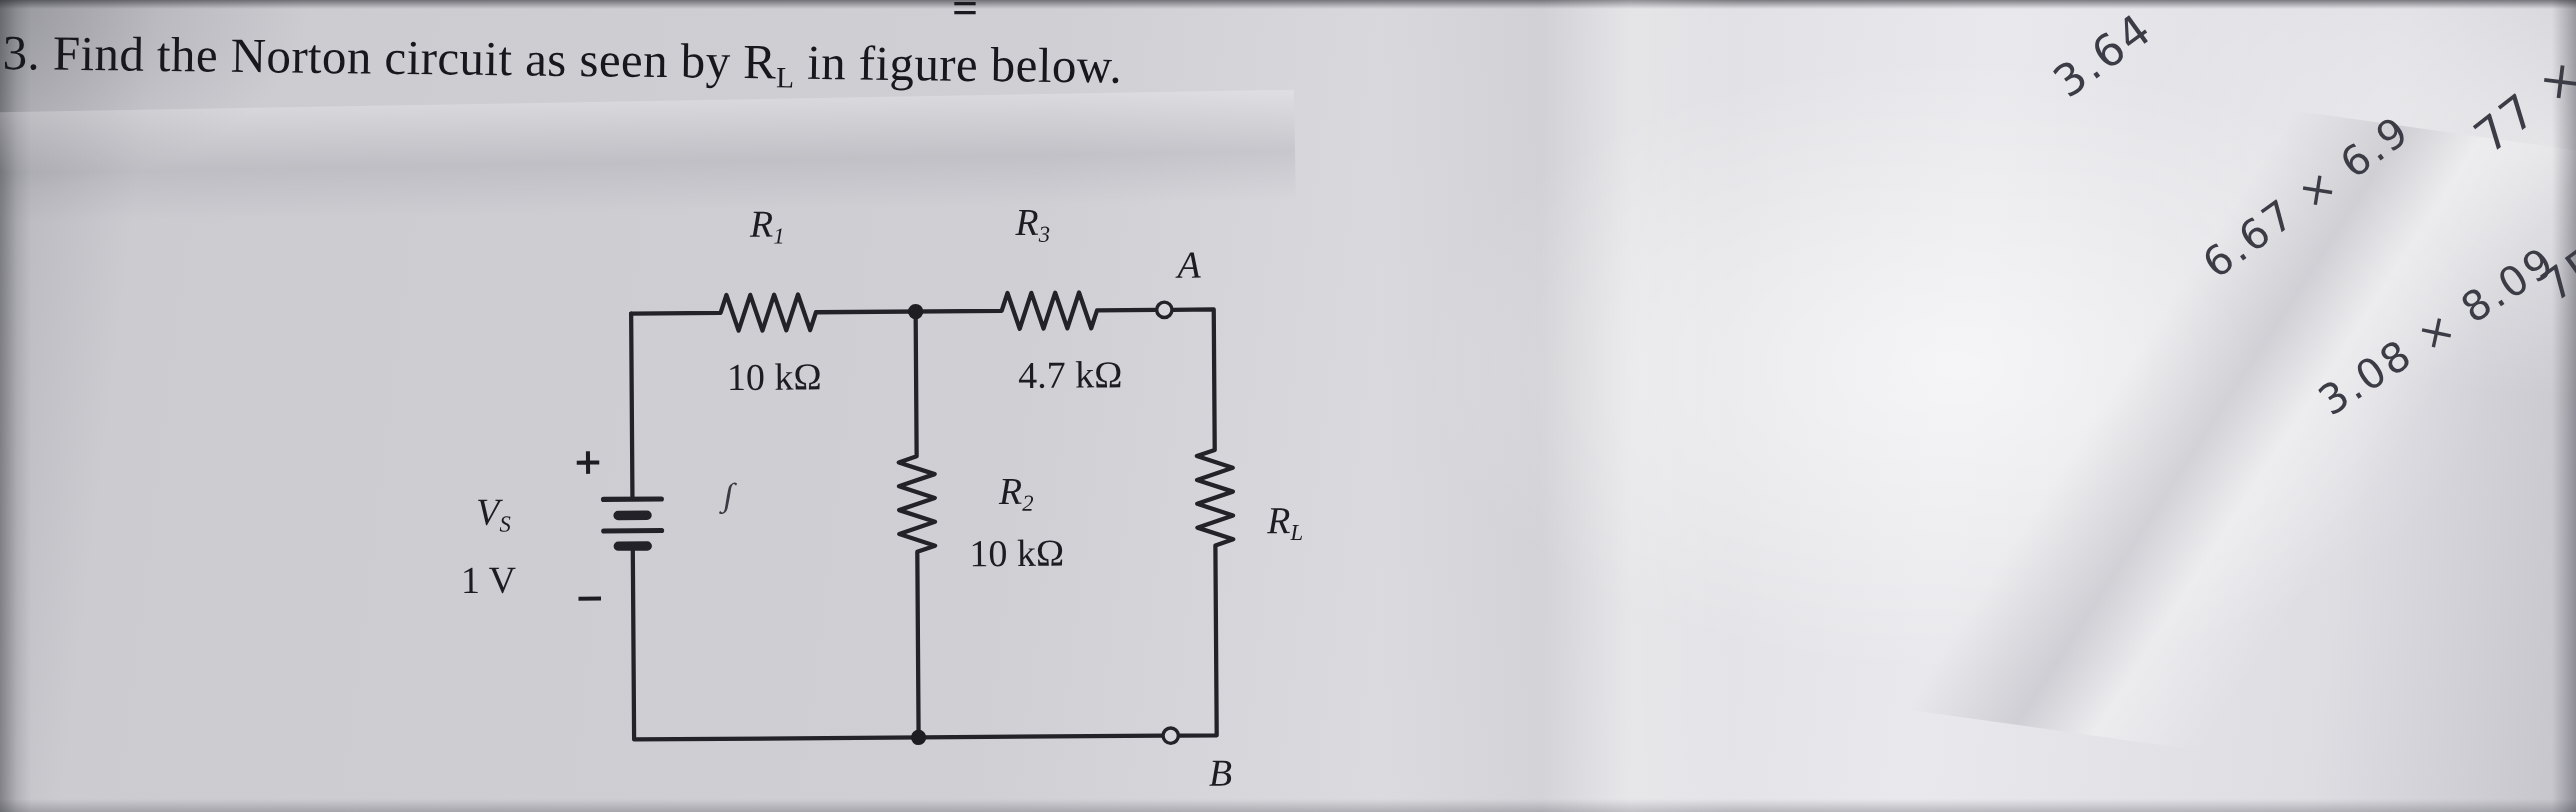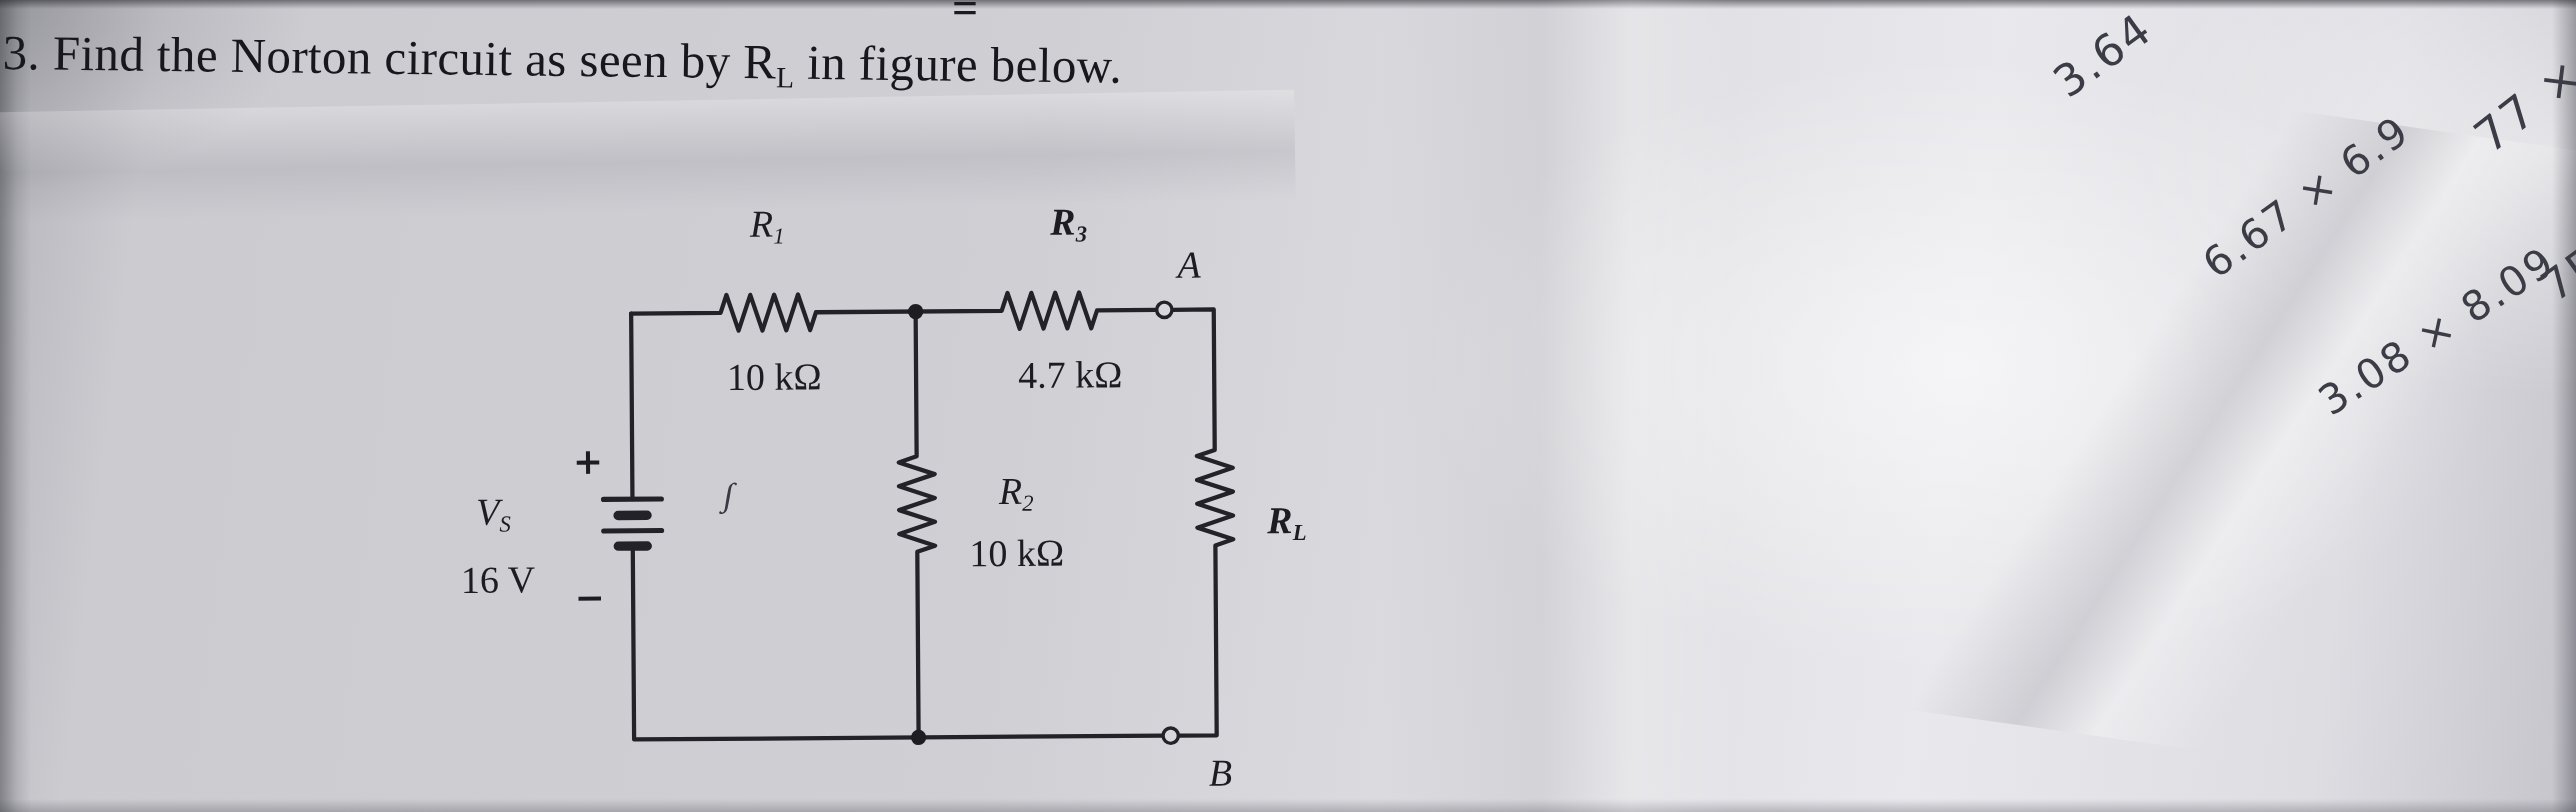--- a/index.html
+++ b/index.html
@@ -145,43 +145,43 @@
     <circle cx="554" cy="130" r="9" fill="#1d1d22" stroke="none"></circle>
     <circle cx="554" cy="630" r="9" fill="#1d1d22" stroke="none"></circle>
 
     <circle cx="846" cy="130" r="9" fill="#d8d7db" stroke-width="4"></circle>
     <circle cx="850" cy="630" r="9" fill="#d8d7db" stroke-width="4"></circle>
   </svg>
 
   <div class="lbl name center" style="left:273px; top:0px; width:102px;text-align:center;">
     <span>R</span><sub>1</sub>
   </div>
-  <div class="lbl name center" style="left:570px; top:0px; width:111px;font-weight:bold;">
+  <div class="lbl name center" style="left:534px; top:0px; width:111px;">
     <span>R</span><sub>3</sub>
   </div>
   <div class="lbl name" style="left:734px; top:44px;">A</div>
 
   <div class="lbl center" style="left:251px; top:153px; width:158px;">10 kΩ</div>
   <div class="lbl center" style="left:541px; top:153px; width:170px;">4.7 kΩ</div>
 
   <div class="lbl sign" style="left:128px; top:237px;">+</div>
   <div class="lbl name" style="left:31px; top:286px;">
     <span>V</span><sub>S</sub>
   </div>
-  <div class="lbl" style="left:15.3px; top:354px;">16 V</div>
+  <div class="lbl" style="left:15.3px; top:354px;">1 V</div>
   <div class="lbl sign" style="left:129px; top:373px;">−</div>
 
   <div class="lbl check-mark" style="left:279px; top:274px;">∫</div>
 
   <div class="lbl name" style="left:554px; top:269px;">
     <span>R</span><sub>2</sub>
   </div>
   <div class="lbl" style="left:524px; top:331px;">10 kΩ</div>
 
-  <div class="lbl name" style="left:822px; top:300px;font-weight:bold;">
+  <div class="lbl name" style="left:822px; top:300px;">
     <span>R</span><sub>L</sub>
   </div>
 
   <div class="lbl name" style="left:762px; top:552px;">B</div>
 </div>
 
 <div class="hw hw-note1">3.64</div>
 <div class="hw hw-note2">6.67 × 6.9</div>
 <div class="hw hw-note3">3.08 × 8.09</div>
 <div class="hw hw-edge-top">77 × 77</div>

